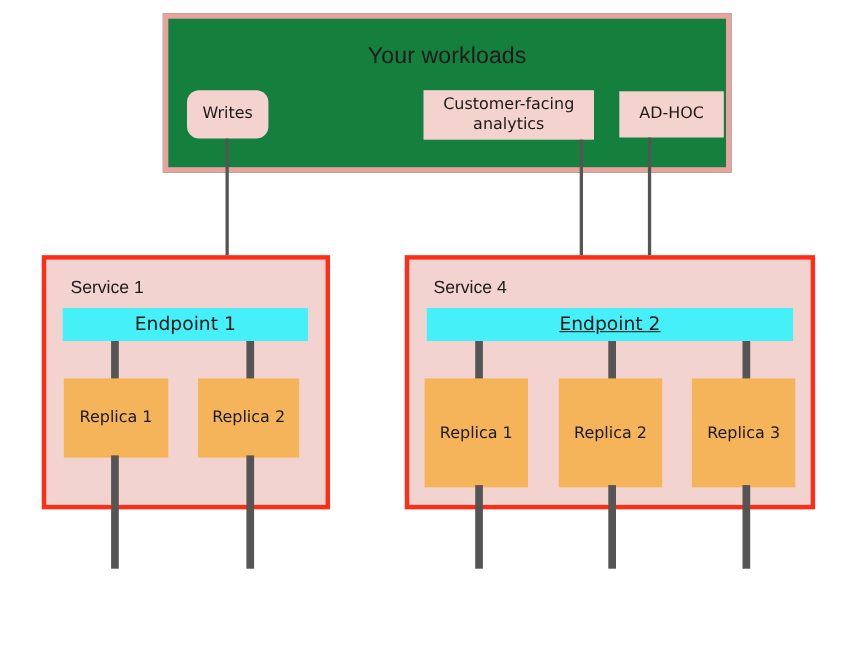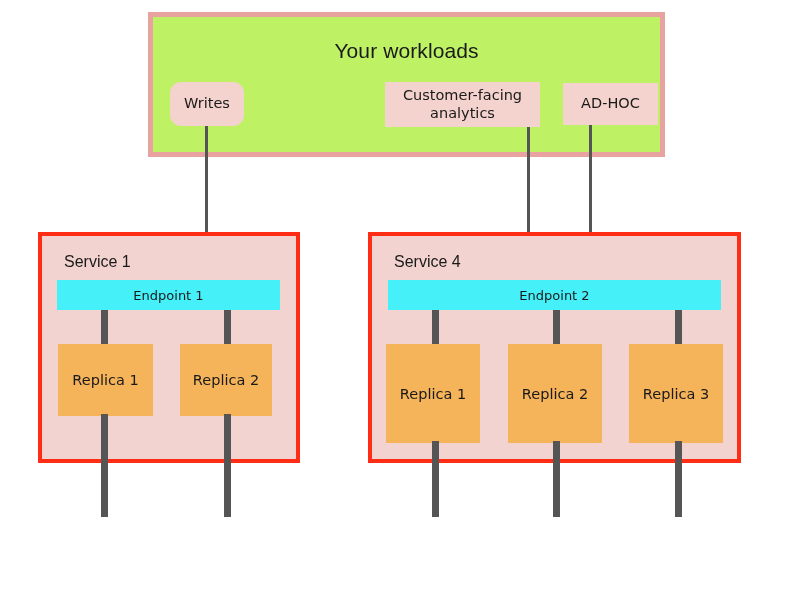--- a/index.html
+++ b/index.html
@@ -20,21 +20,21 @@
 
   
   .workloads-box {
     position: absolute;
     left: 148px;
     top: 12px;
     width: 517px;
     height: 145px;
     box-sizing: border-box;
     border: 5px solid #e8a3a0;
-    background: #bef264;
+    background: #15803d;
   }
   .workloads-title {
     position: absolute;
     left: 0;
     top: 22px;
     width: 100%;
     text-align: center;
     font-family: "Liberation Sans", sans-serif;
     font-size: 21px;
     color: #1a1a1a;
@@ -77,27 +77,27 @@
     color: #1a1a1a;
   }
 
   
   .endpoint {
     position: absolute;
     box-sizing: border-box;
     background: #45f0f8;
     color: #1a1a1a;
     font-family: "DejaVu Sans", sans-serif;
-    font-size: 13px;
+    font-size: 17px;
     display: flex;
     align-items: center;
     justify-content: center;
   }
   .endpoint-1 { left: 57px;  top: 280px; width: 223px; height: 30px; }
-  .endpoint-2 { left: 388px; top: 280px; width: 333px; height: 30px; }
+  .endpoint-2 { left: 388px; top: 280px; width: 333px; height: 30px; text-decoration: underline; }
 
   
   .replica {
     position: absolute;
     box-sizing: border-box;
     background: #f5b35a;
     color: #1a1a1a;
     font-family: "DejaVu Sans", sans-serif;
     font-size: 14.5px;
     display: flex;

